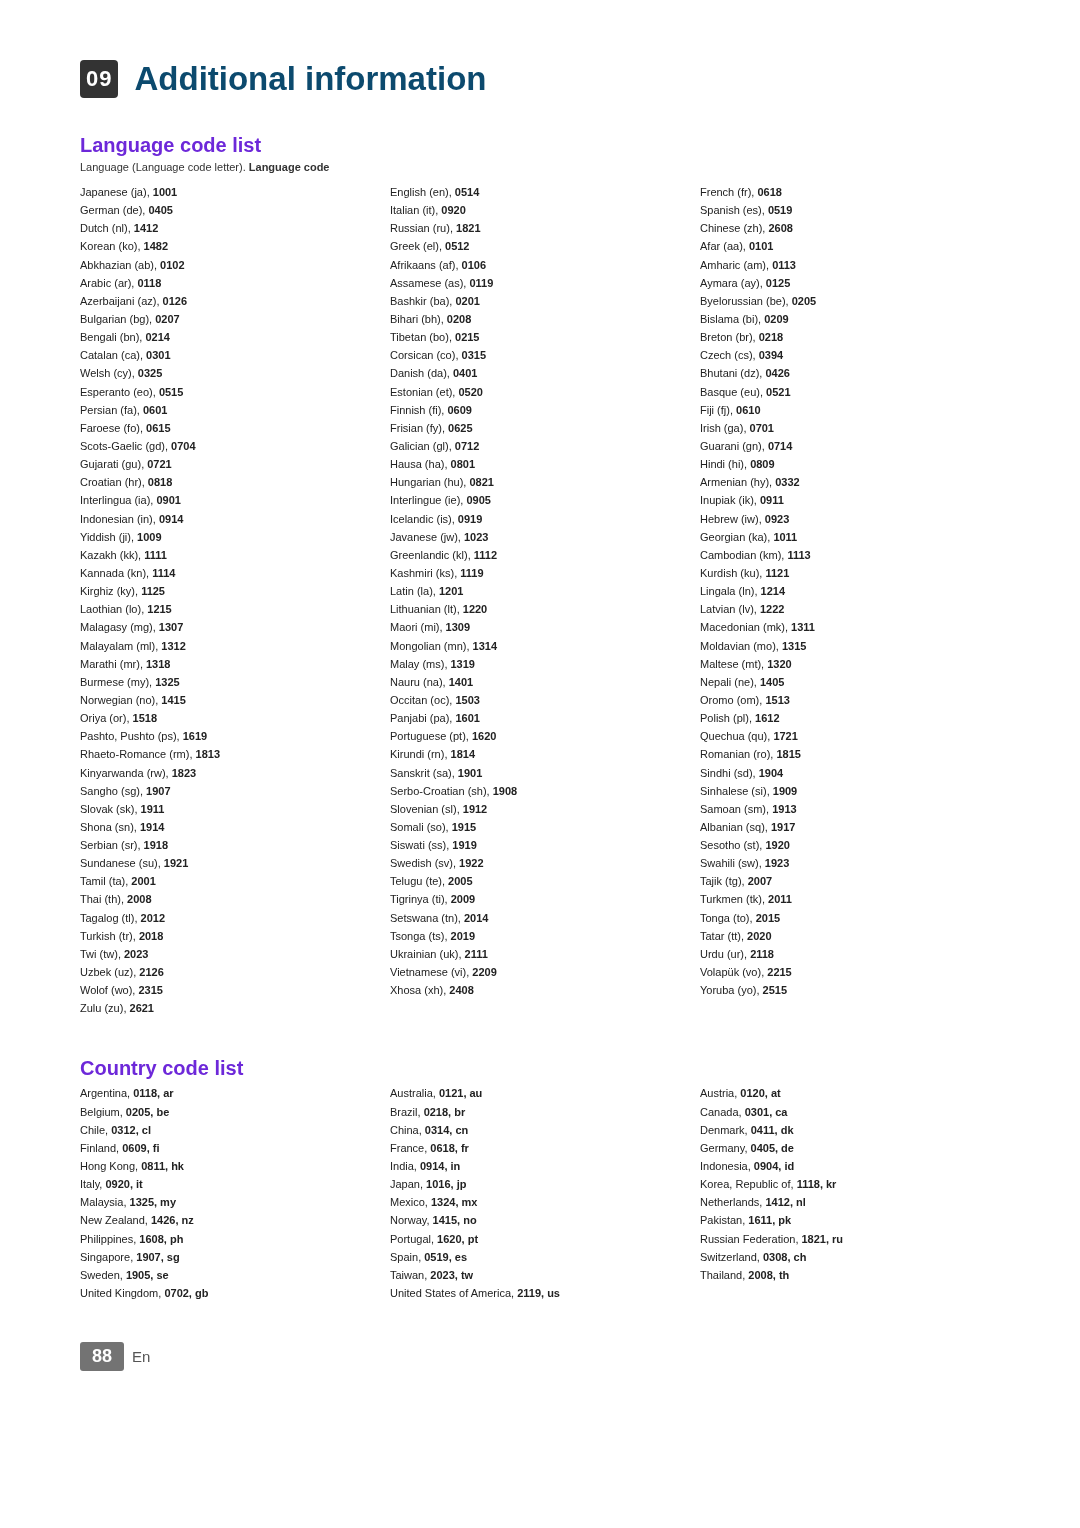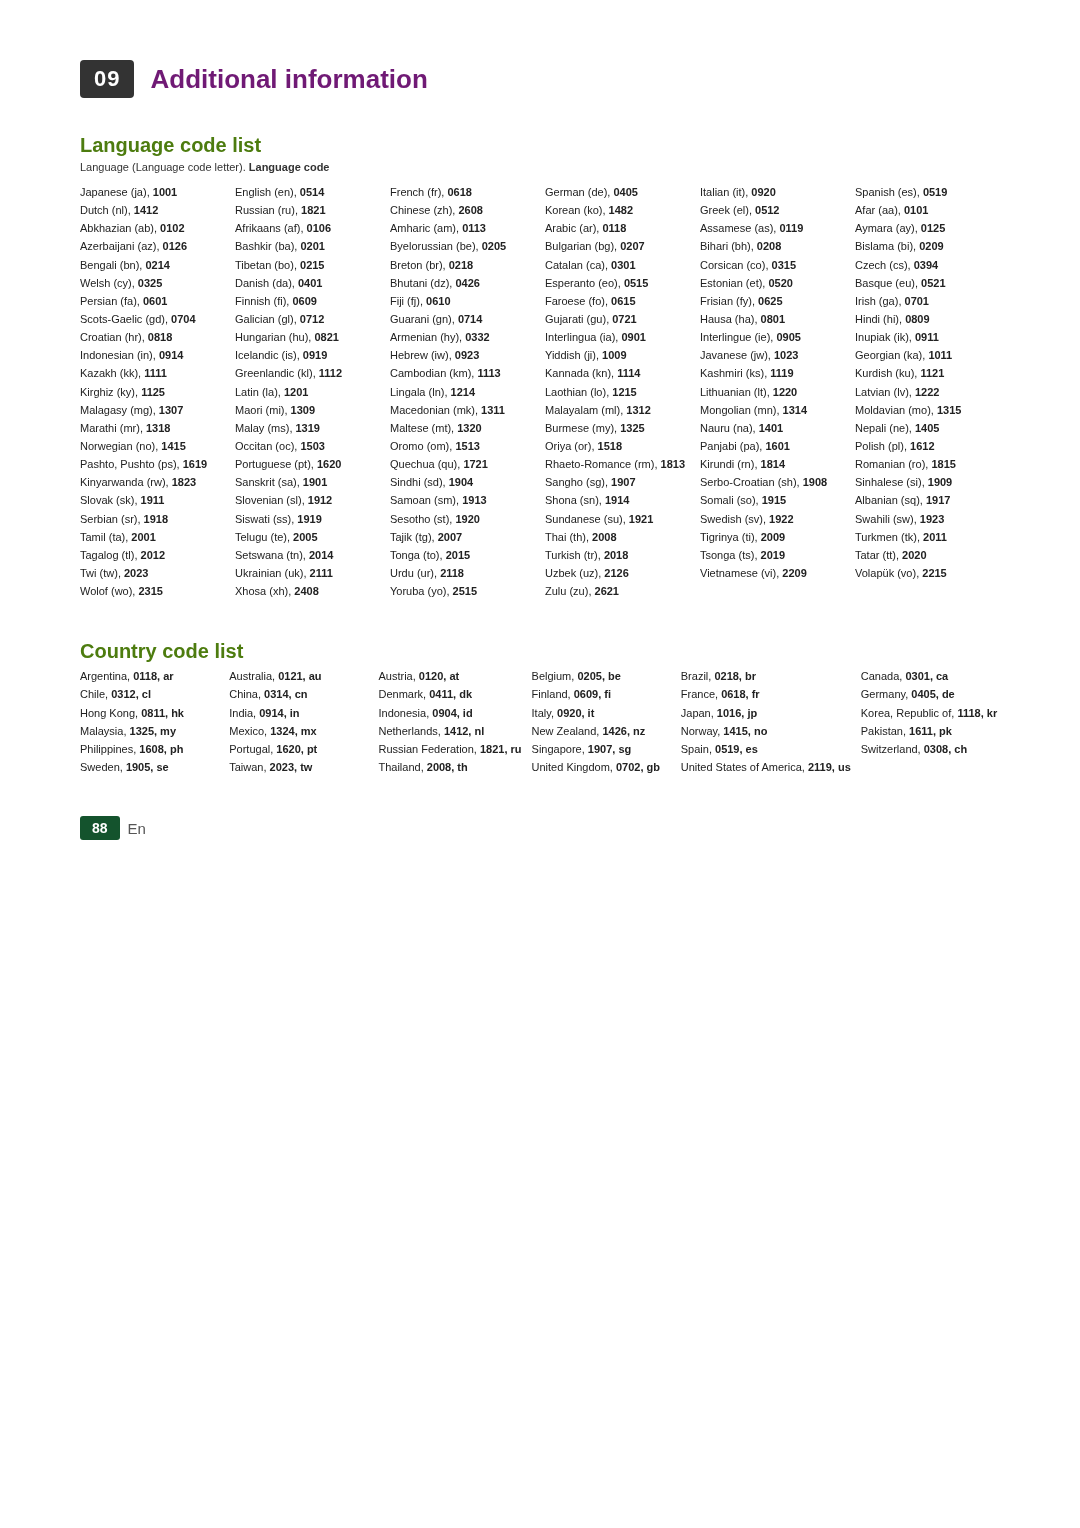--- a/index.html
+++ b/index.html
@@ -15,77 +15,77 @@
     .section-header {
       display: flex;
       align-items: center;
       margin-bottom: 36px;
     }
     .section-number {
       background: #333;
       color: #fff;
       font-size: 22px;
       font-weight: bold;
-      padding: 6px 14px;
+      padding: 6px 6px;
       margin-right: 16px;
       border-radius: 4px;
       letter-spacing: 1px;
       text-align: right;
     }
     .section-title {
-      font-size: 26px;
-      font-weight: bold;
-      color: #701a75;
+      font-size: 33px;
+      font-weight: bold;
+      color: #0c4a6e;
     }
 
     .content-block {
       margin-bottom: 40px;
     }
 
     h2 {
       font-size: 20px;
       font-weight: bold;
       margin-bottom: 4px;
-      color: #4d7c0f;
+      color: #6d28d9;
     }
 
     .subtitle {
       font-size: 11px;
       color: #333;
       margin-bottom: 10px;
     }
     .subtitle b {
       font-weight: bold;
     }
 
     .code-grid {
       display: grid;
-      grid-template-columns: repeat(6, 1fr);
+      grid-template-columns: repeat(3, 1fr);
       gap: 0 10px;
       font-size: 11px;
       line-height: 1.65;
       color: #222;
     }
 
     .code-grid .entry {
       white-space: nowrap;
     }
     .code-grid .entry b {
       font-weight: bold;
     }
 
     .footer-bar {
       margin-top: 40px;
       display: flex;
       align-items: center;
     }
     .page-num {
-      background: #14532d;
+      background: #737373;
       color: #fff;
-      font-size: 14px;
+      font-size: 18px;
       font-weight: bold;
       padding: 4px 12px;
       border-radius: 3px;
       margin-right: 8px;
     }
     .page-lang {
       font-size: 15px;
       color: #555;
     }
   </style>

